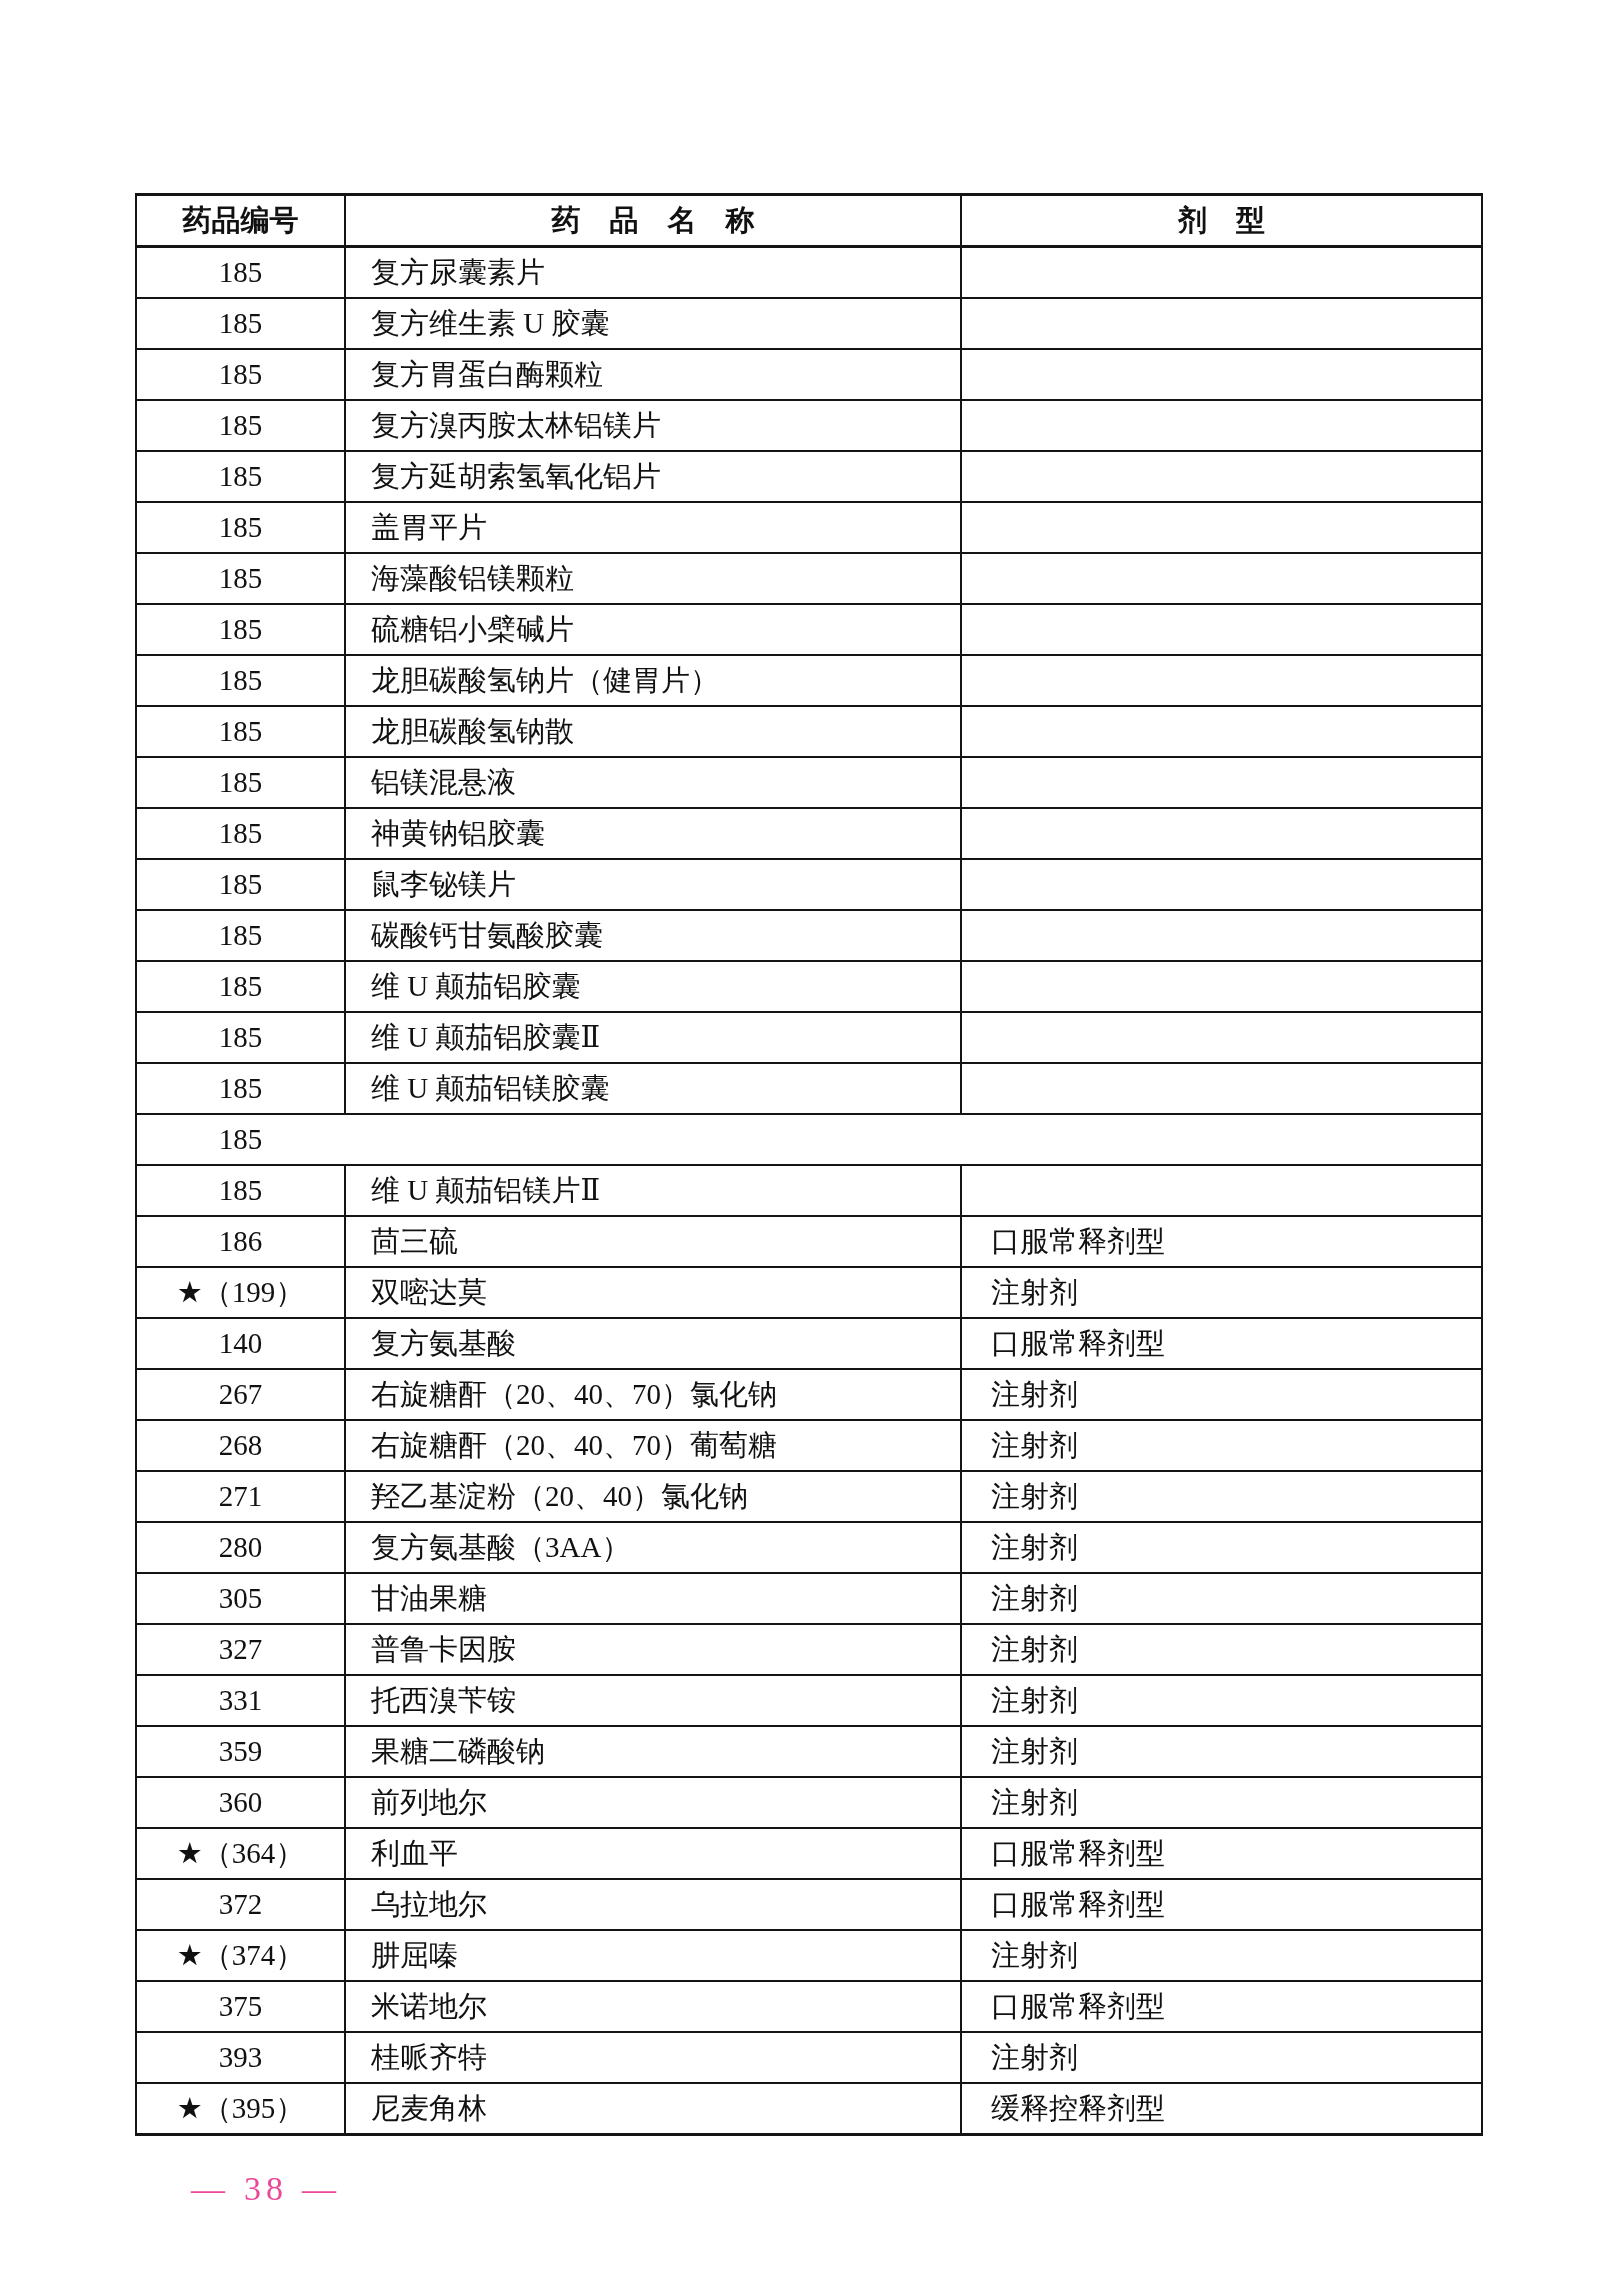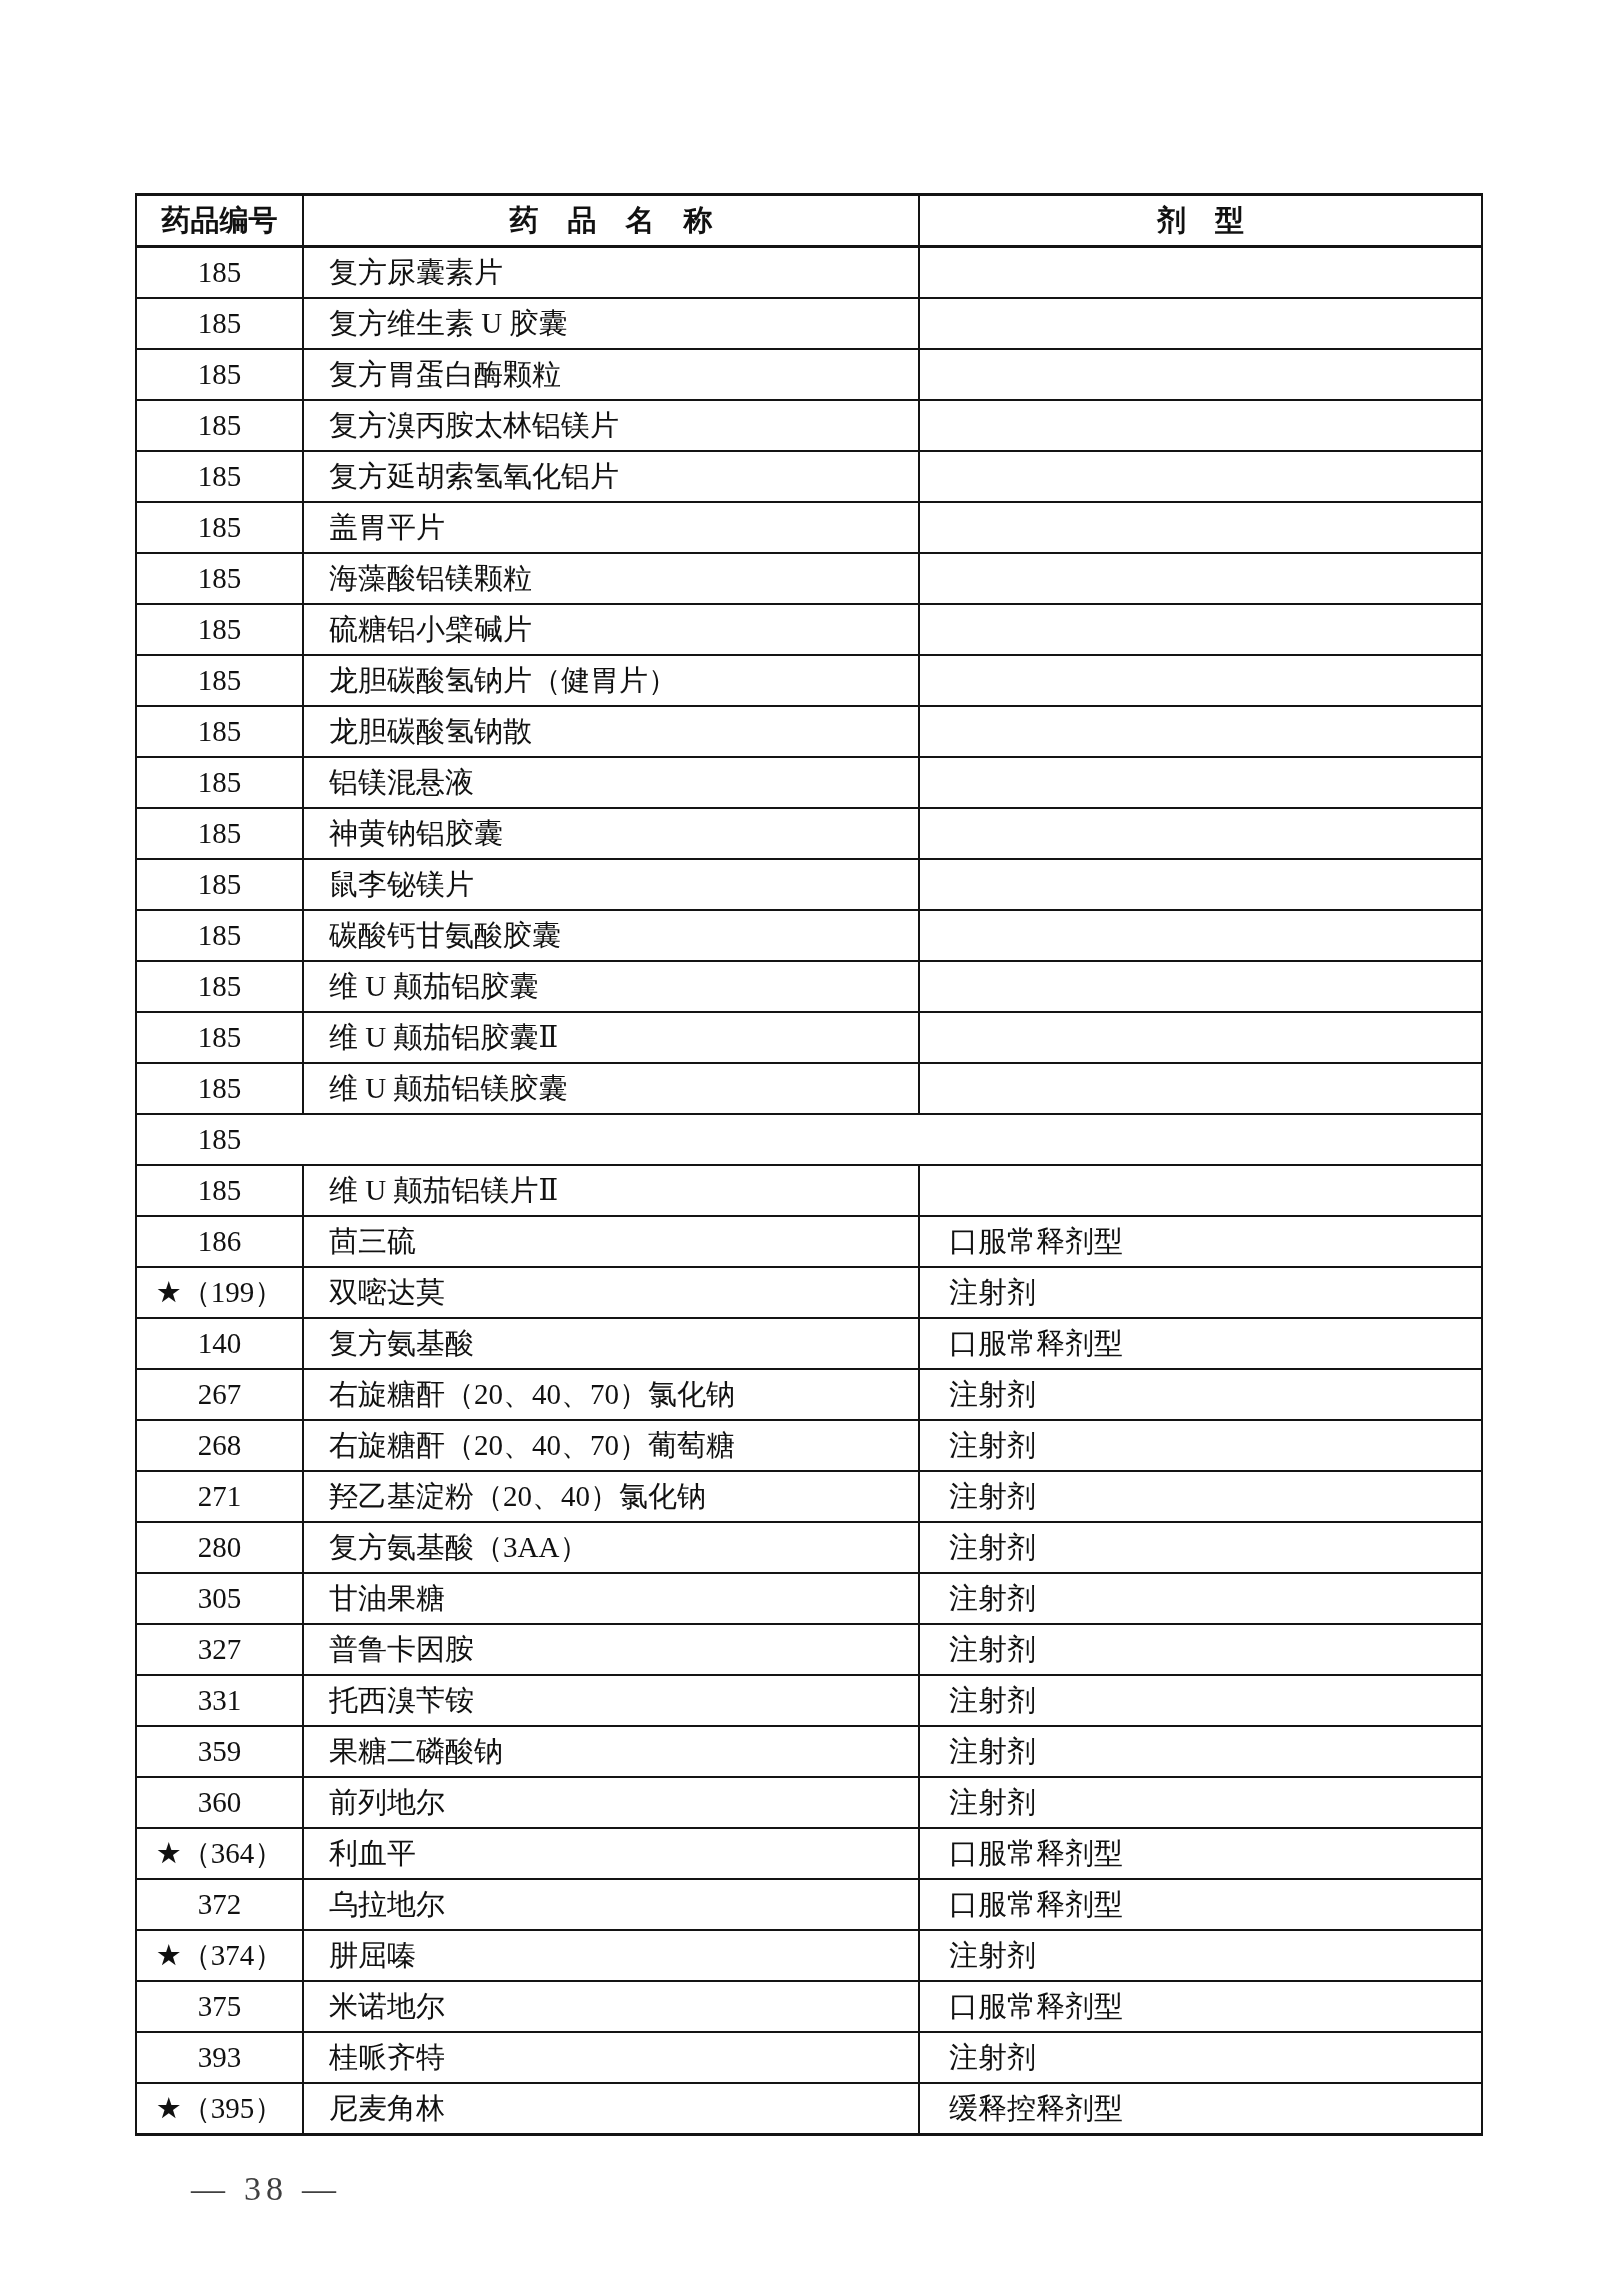--- a/index.html
+++ b/index.html
@@ -40,21 +40,21 @@
   .cell{
     box-sizing:border-box;
     display:flex;
     align-items:center;
     font-size:29px;
     line-height:1;
     white-space:nowrap;
     overflow:hidden;
   }
   .c1{
-    width:165px;
+    width:207px;
     justify-content:center;
     text-align:center;
   }
   .c2{
     width:618px;
     border-left:2px solid #141414;
     border-right:2px solid #141414;
     padding-left:25px;
   }
   .c3{
@@ -65,21 +65,21 @@
   .trow.header .c3{
     justify-content:center;
     padding-left:0;
   }
   .page-footer{
     position:absolute;
     left:191px;
     top:2170px;
     font-size:34px;
     letter-spacing:5.2px;
-    color:#404040;
+    color:#ec4899;
   }
 </style>
 </head>
 <body>
 
 <div class="page">
 
   <div class="drug-table">
     <div class="trow header">
       <div class="cell c1">药品编号</div>

